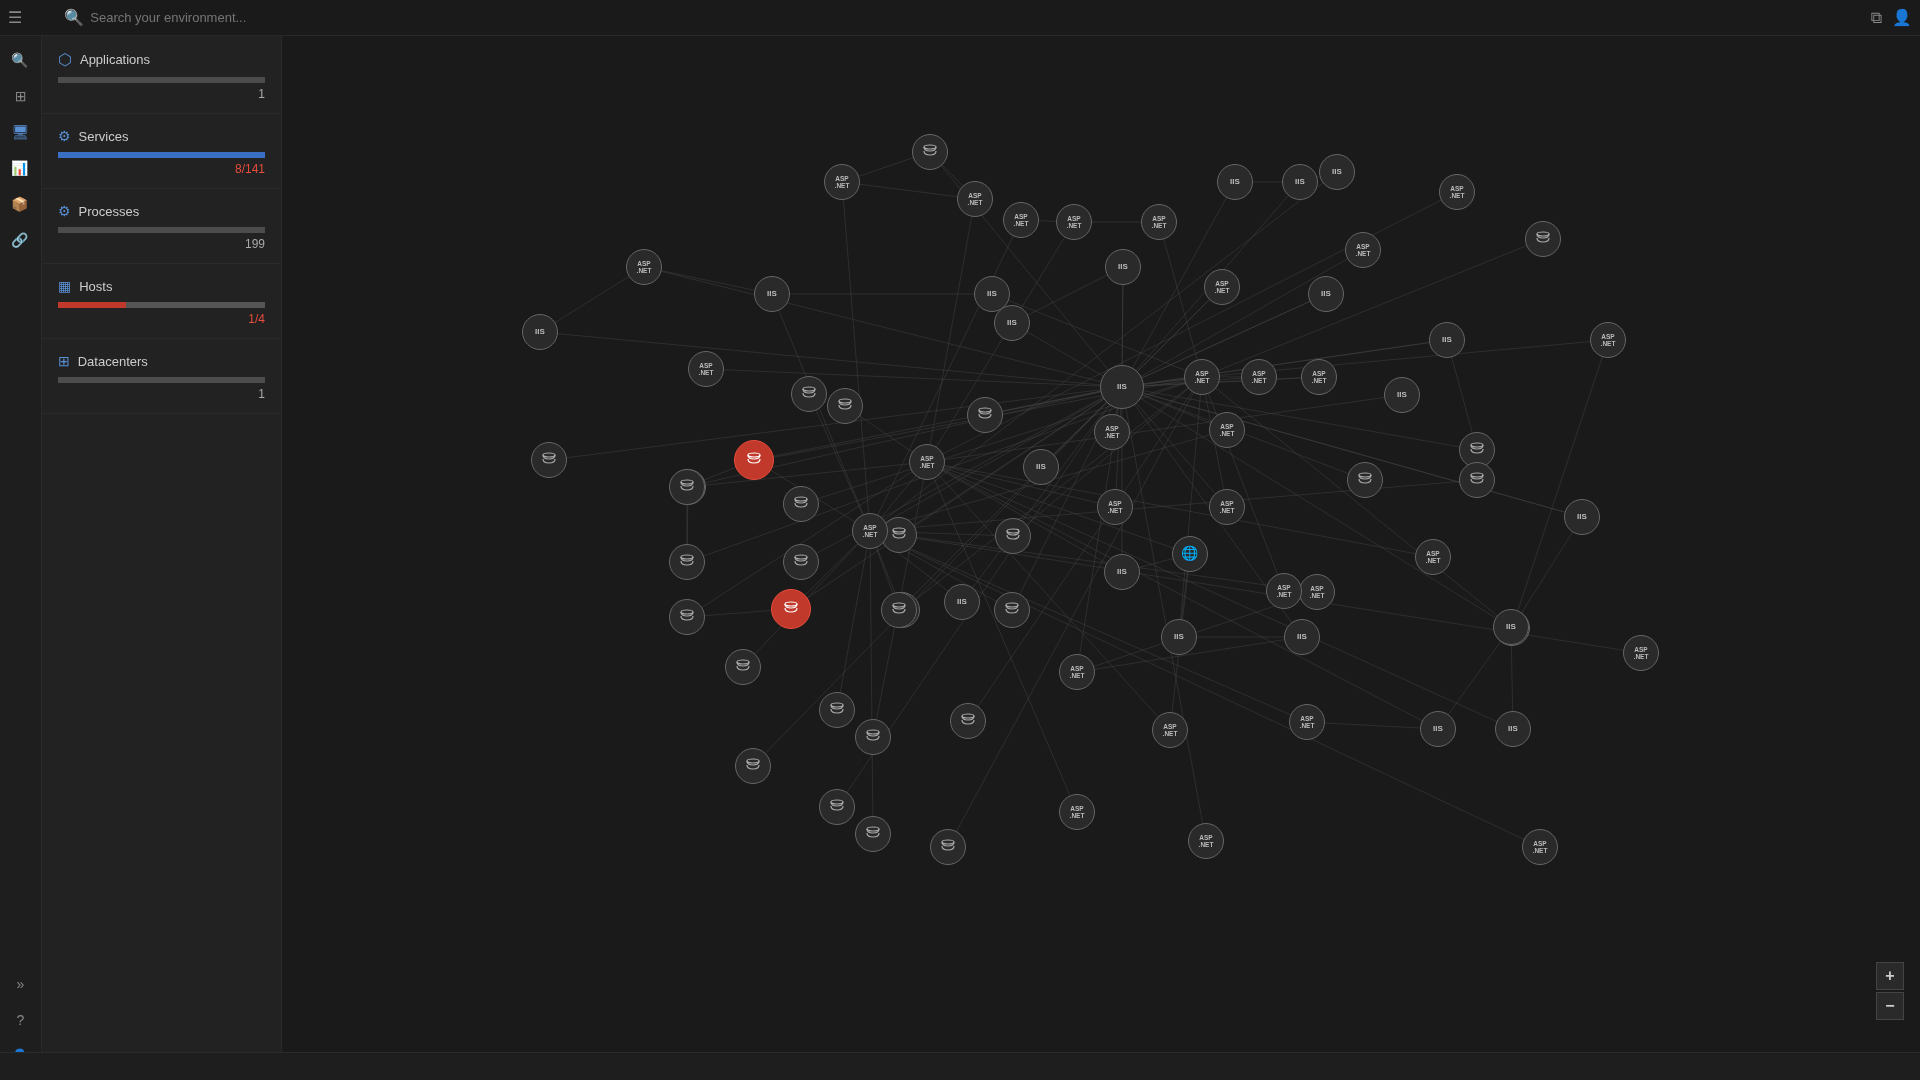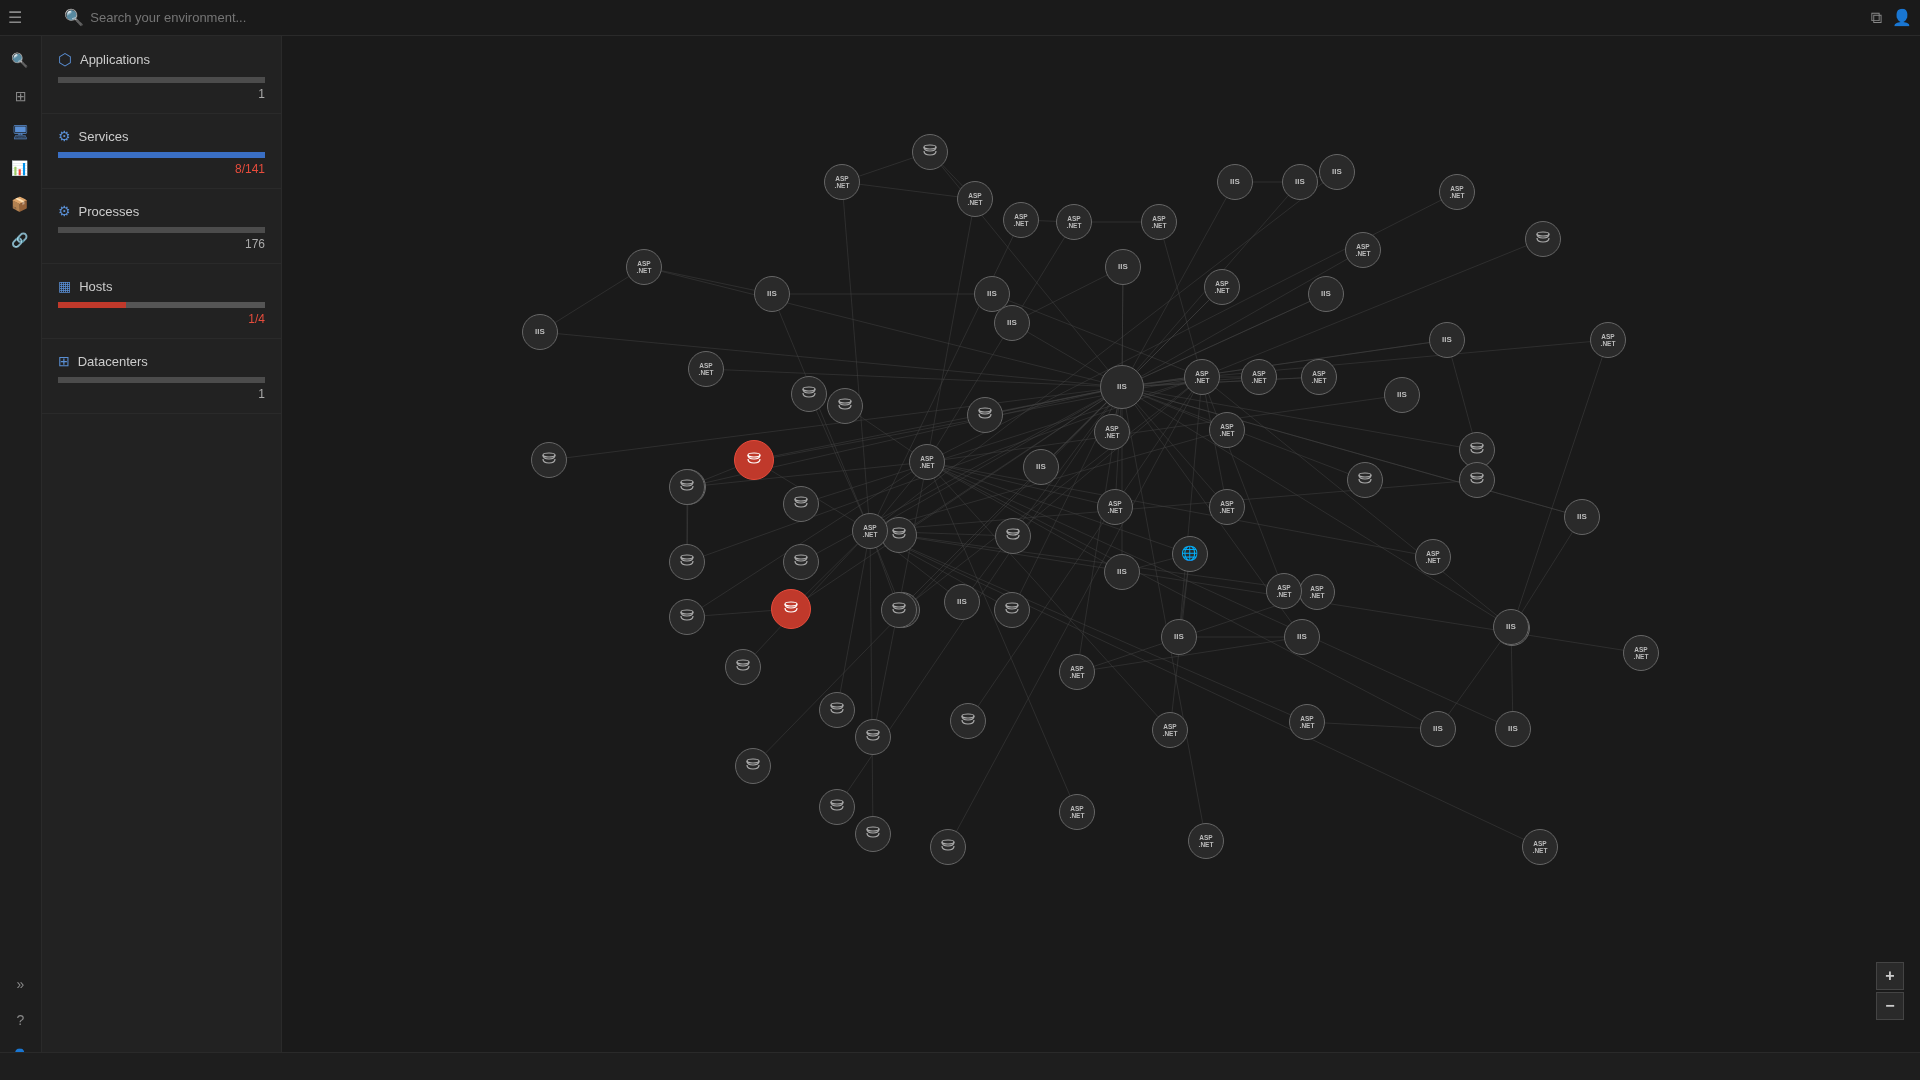--- a/index.html
+++ b/index.html
@@ -282,21 +282,21 @@
       </div>
 
       <div class="sidebar-card">
         <div class="sidebar-card-header">
           <span class="sidebar-card-icon">⚙</span>
           <span class="sidebar-card-title">Processes</span>
         </div>
         <div class="sidebar-bar-container">
           <div class="sidebar-bar-fill gray" style="width:100%;opacity:0.5;"></div>
         </div>
-        <div class="sidebar-count">176</div>
+        <div class="sidebar-count">199</div>
       </div>
 
       <div class="sidebar-card">
         <div class="sidebar-card-header">
           <span class="sidebar-card-icon">▦</span>
           <span class="sidebar-card-title">Hosts</span>
         </div>
         <div class="sidebar-bar-container">
           <div class="sidebar-bar-fill" style="width:100%;background:linear-gradient(to right,#c0392b 33%,#555 33%);"></div>
         </div>

